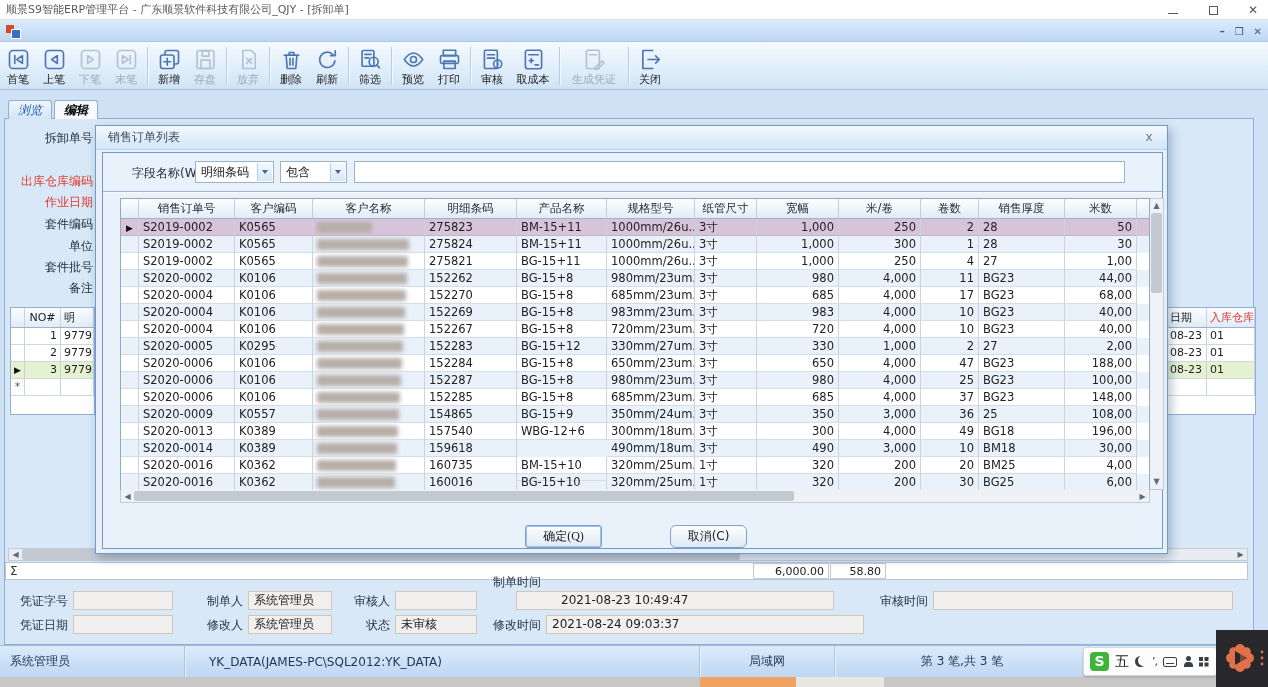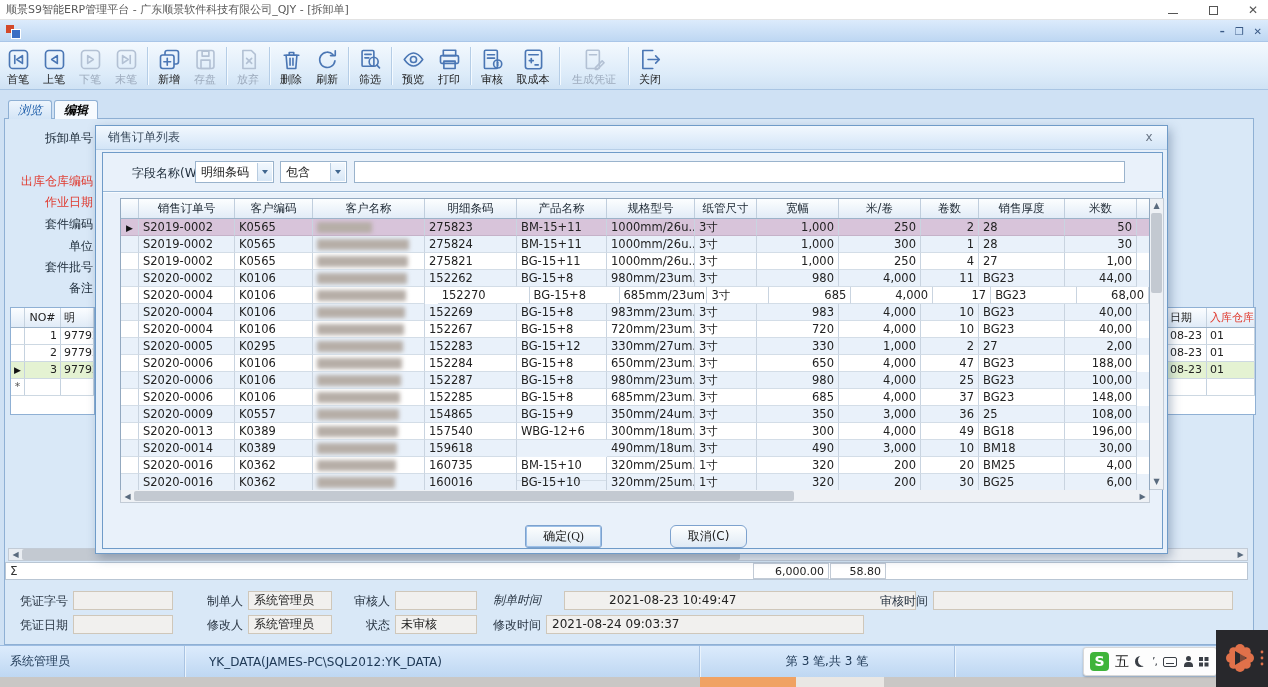--- a/index.html
+++ b/index.html
@@ -418,37 +418,38 @@
     <div class="sumbox" style="left:824px; width:56px;">58.80</div>
   </div>
 
   <div id="footer-fields">
       <div class="ft-label" style="left: 8px; width: 60px; top: 593px;">凭证字号</div>
       <div class="ft-field" style="left: 73px; width: 100px; top: 591px;"></div>
       <div class="ft-label" style="left: 195px; width: 48px; top: 593px;">制单人</div>
       <div class="ft-field" style="left: 248px; width: 84px; top: 591px;">系统管理员</div>
       <div class="ft-label" style="left: 342px; width: 48px; top: 593px;">审核人</div>
       <div class="ft-field" style="left: 395px; width: 82px; top: 591px;"></div>
-      <div class="ft-label" style="left: 485px; width: 56px; top: 592px; font-style: italic;">制单时间</div>
-      <div class="ft-field" style="left: 564px; width: 352px; top: 591px; padding-left: 44px;">2021-08-23 10:49:47</div>
+      <div class="ft-label" style="left: 485px; width: 56px; top: 574px;">制单时间</div>
+      <div class="ft-field" style="left: 516px; width: 318px; top: 591px; padding-left: 44px;">2021-08-23 10:49:47</div>
       <div class="ft-label" style="left: 866px; width: 62px; top: 593px;">审核时间</div>
       <div class="ft-field" style="left: 933px; width: 300px; top: 591px;"></div>
       <div class="ft-label" style="left: 8px; width: 60px; top: 617px;">凭证日期</div>
       <div class="ft-field" style="left: 73px; width: 100px; top: 615px;"></div>
       <div class="ft-label" style="left: 195px; width: 48px; top: 617px;">修改人</div>
       <div class="ft-field" style="left: 248px; width: 84px; top: 615px;">系统管理员</div>
       <div class="ft-label" style="left: 342px; width: 48px; top: 617px;">状态</div>
       <div class="ft-field" style="left: 395px; width: 82px; top: 615px;">未审核</div>
       <div class="ft-label" style="left: 485px; width: 56px; top: 617px;">修改时间</div>
       <div class="ft-field" style="left: 546px; width: 318px; top: 615px;">2021-08-24 09:03:37</div>
     </div>
 
   <div class="statusbar" id="statusbar">
       <div class="sb-cell" style="width: 185px; padding-left: 10px;">系统管理员</div>
       <div class="sb-cell" style="width: 515px; padding-left: 24px;">YK_DATA(JAMES-PC\SQL2012:YK_DATA)</div>
+      <div class="sb-cell" style="width: 135px; justify-content: center;">局域网</div>
       <div class="sb-cell" style="width: 255px; justify-content: center;">第 3 笔,共 3 笔</div>
       <div class="sb-cell" style="flex: 1 1 0%; border-right: none;"></div>
     </div>
   <div class="bottomstrip"></div>
   <div class="strip-orange"></div>
   <div class="strip-light"></div>
 
   <div class="ime">
     <div class="sogou">S</div>
     <div class="wubi">五</div>
@@ -574,21 +575,21 @@
               <div class="c num" style="width:82px;">4,000</div>
               <div class="c num" style="width:58px;">11</div>
               <div class="c" style="width:86px;">BG23</div>
               <div class="c num" style="width:72px;">44,00</div>
             </div>
             <div class="g-row">
               <div class="c marker" style="width:18px;"></div>
               <div class="c" style="width:96px;">S2020-0004</div>
               <div class="c" style="width:78px;">K0106</div>
               <div class="c" style="width:112px;"><span class="blurchip" style="width:89px;"></span></div>
-              <div class="c" style="width:92px;margin-left:13px;">152270</div>
+              <div class="c" style="width:92px;">152270</div>
               <div class="c" style="width:90px;">BG-15+8</div>
               <div class="c" style="width:88px;">685mm/23um...</div>
               <div class="c" style="width:62px;">3寸</div>
               <div class="c num" style="width:82px;">685</div>
               <div class="c num" style="width:82px;">4,000</div>
               <div class="c num" style="width:58px;">17</div>
               <div class="c" style="width:86px;">BG23</div>
               <div class="c num" style="width:72px;">68,00</div>
             </div>
             <div class="g-row alt">

